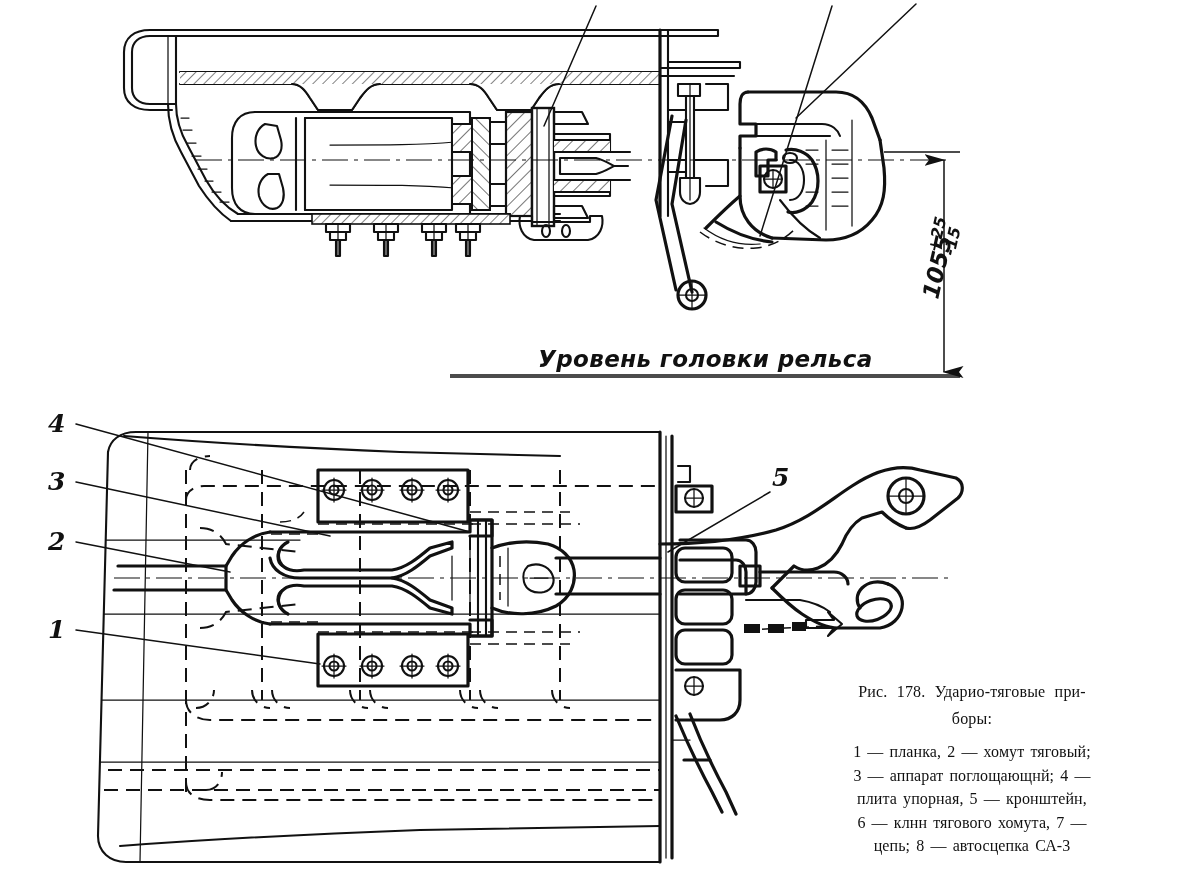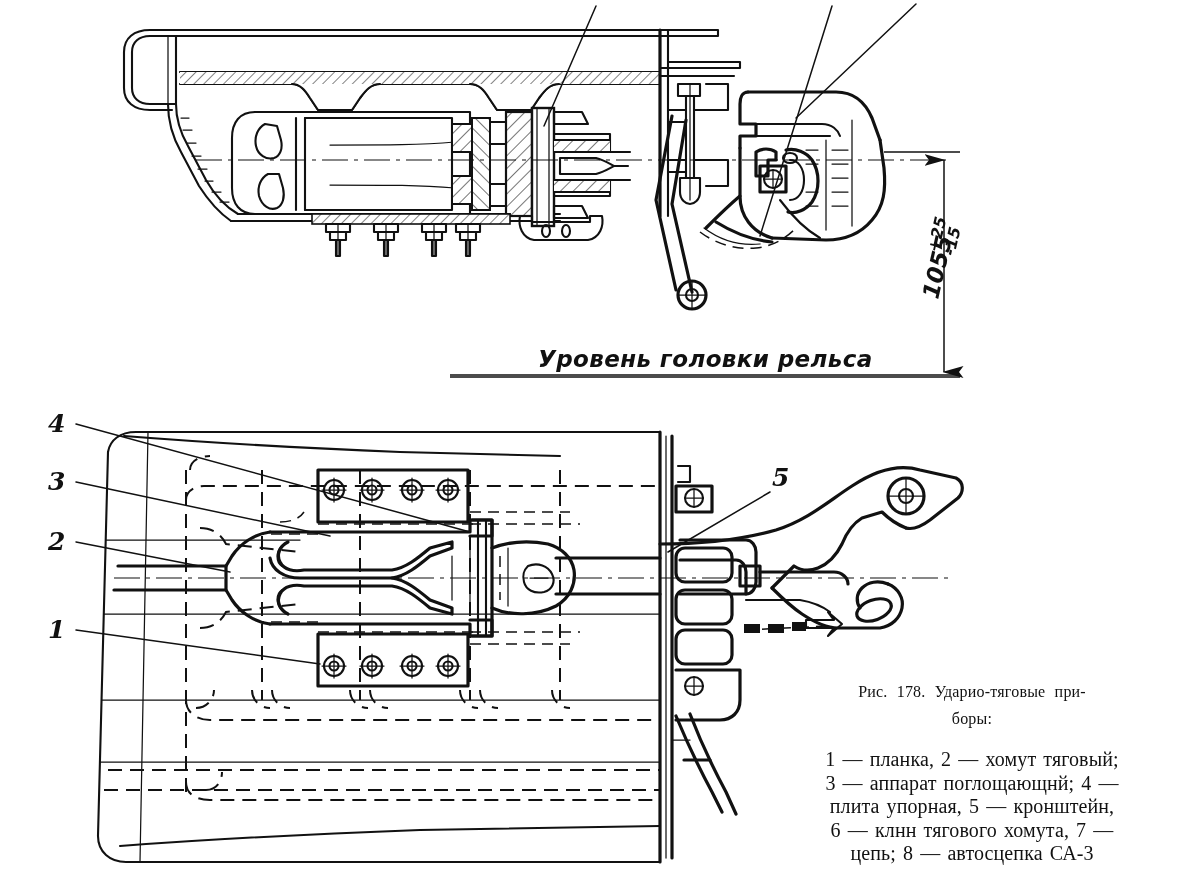--- a/index.html
+++ b/index.html
@@ -76,22 +76,22 @@
     color:#111111;
   }
   #caption .cap-title{
     font-size:16px;
     line-height:27px;
     letter-spacing:0.2px;
     word-spacing:5px;
     white-space:pre-line;
   }
   #caption .cap-legend{
-    margin-top:16px;
-    font-size:20px;
+    margin-top:8px;
+    font-size:16px;
     line-height:23.5px;
     letter-spacing:0.1px;
     white-space:pre-line;
     word-spacing:2px;
     font-family:Liberation Serif, serif;
   }
 </style>
 </head>
 <body>
 

